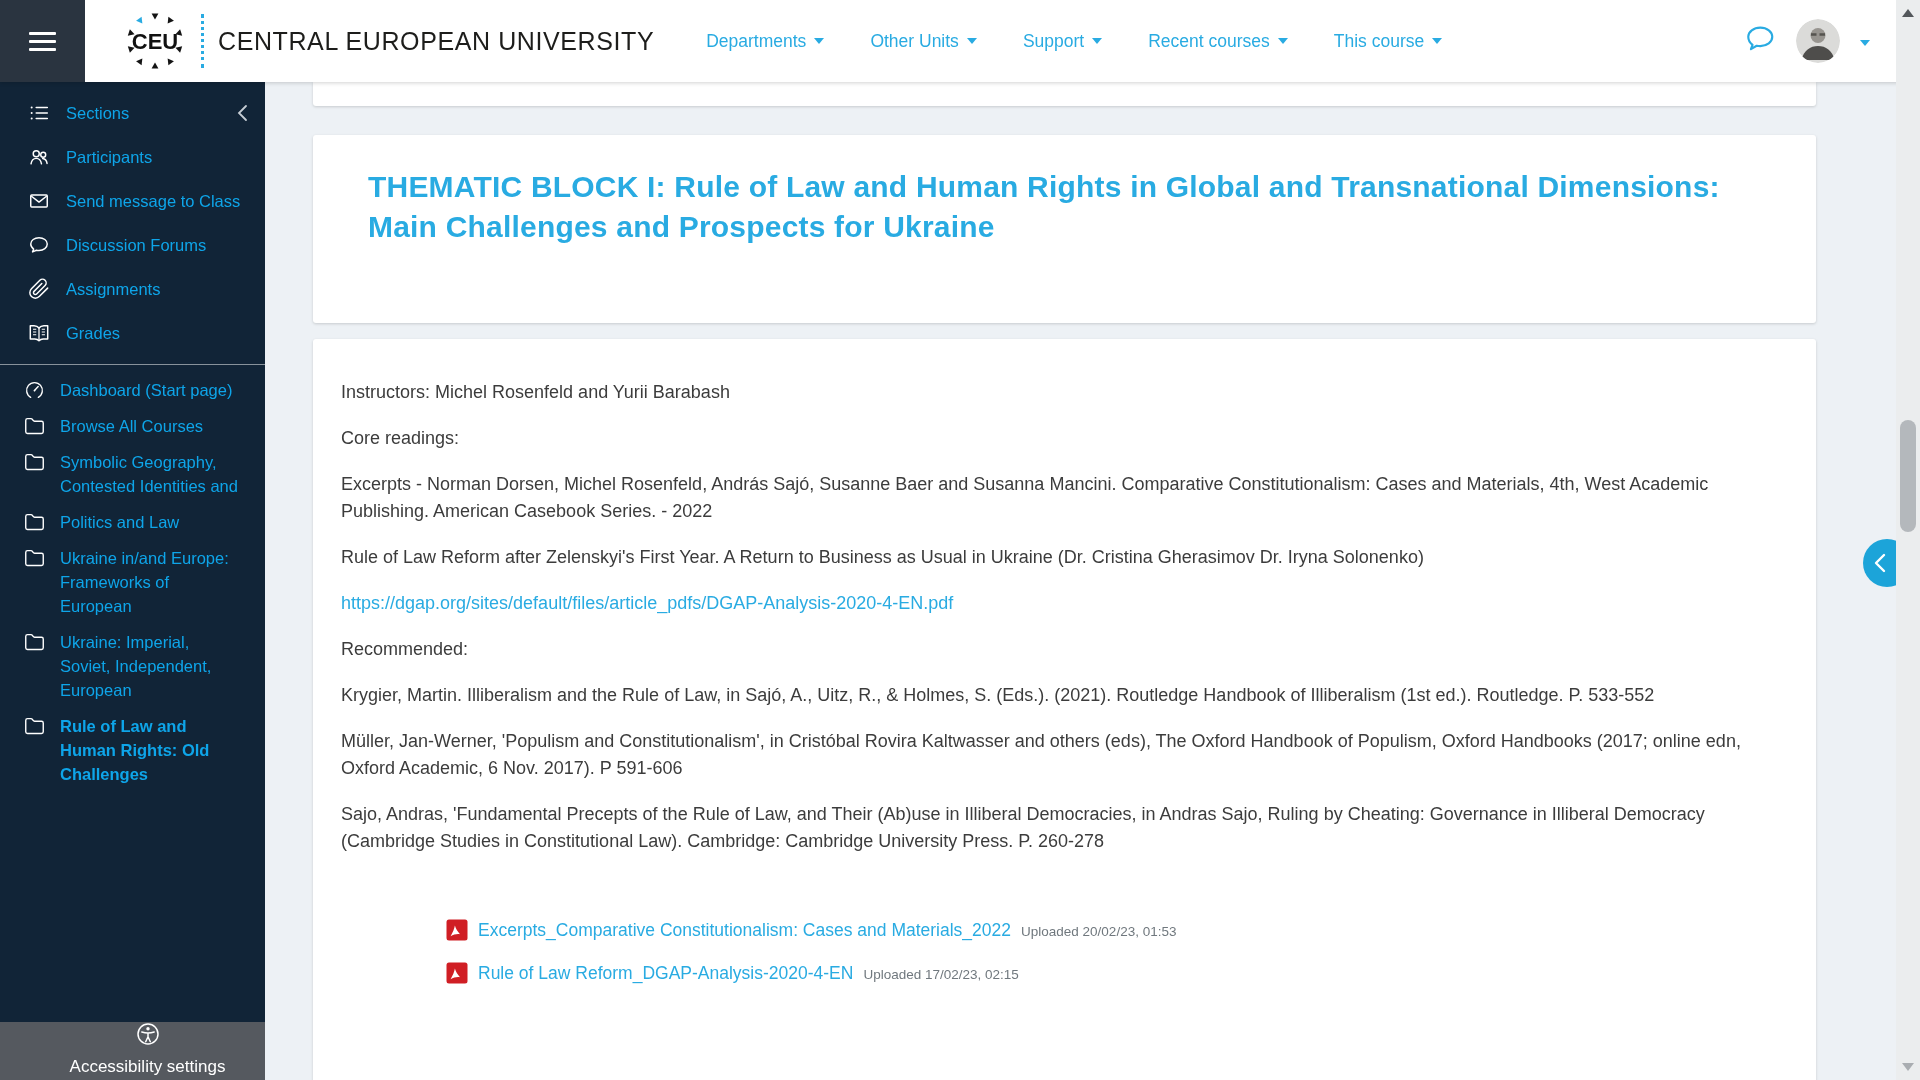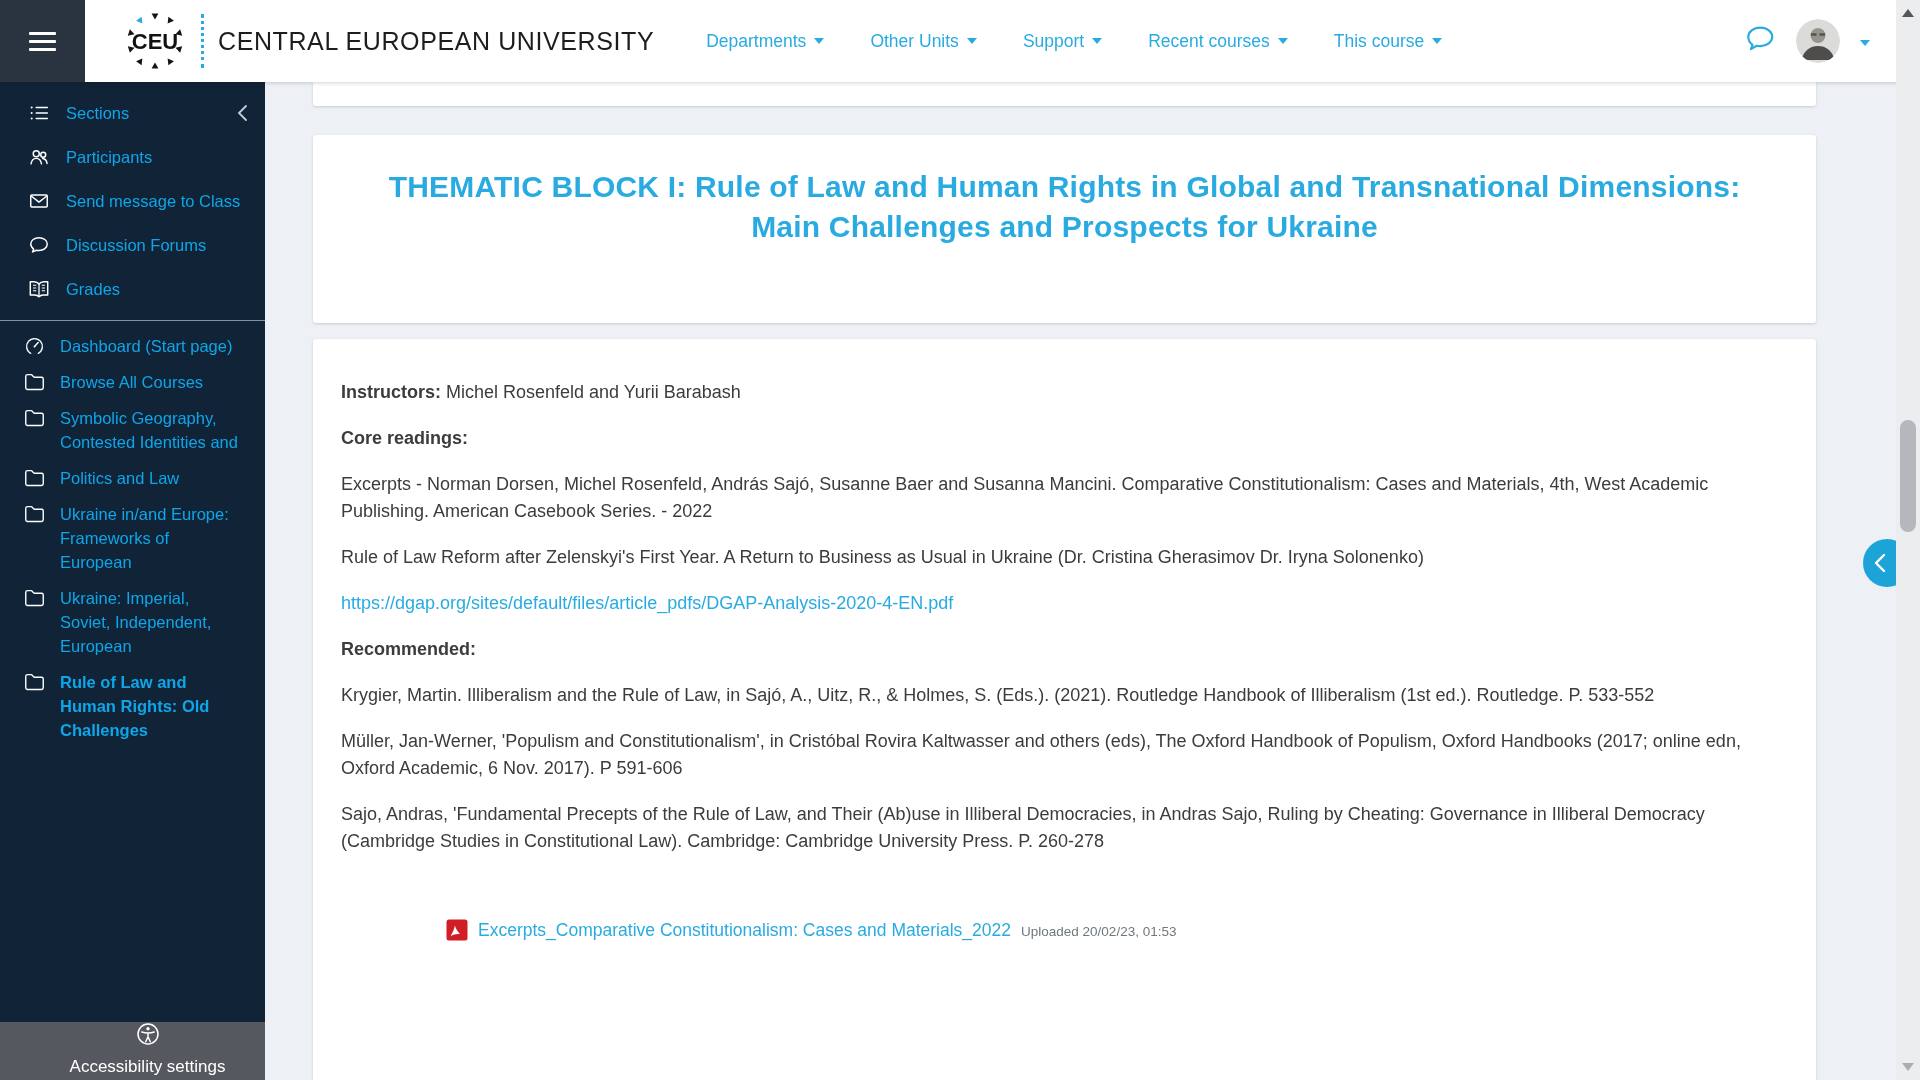--- a/index.html
+++ b/index.html
@@ -35,26 +35,26 @@
   .side-group2 .side-item svg { margin-top:2px; }
   .side-item.active { font-weight:700; }
   .access-bar { position:absolute; bottom:0; left:0; width:265px; height:58px; background:#55595f; display:flex;
                 align-items:center; gap:11px; padding-left:30px; font-size:17px; color:#fff; cursor:pointer;flex-direction:column; }
 
   
   .content { position:absolute; top:82px; left:265px; width:1631px; height:998px; background:#edf1f5; overflow:hidden; }
   .card { background:#fff; border-radius:3px; box-shadow:0 1px 3px rgba(0,0,0,.16); margin:0 80px 0 48px; }
   .card-partial { height:24px; border-radius:0 0 3px 3px; }
   .card-title-block { margin-top:29px; padding:32px 55px 76px 55px; }
-  .heading { margin:0; text-align:center; color:#29abe2; font-size:30px; line-height:40px; font-weight:700; letter-spacing:.2px; }
+  .heading { margin:0; text-align:left; color:#29abe2; font-size:30px; line-height:40px; font-weight:700; letter-spacing:.2px; }
   .card-class { margin-top:16px; padding:40px 28px 60px 28px; height:1200px; }
   .card-class .heading { margin-bottom:26px; }
   .body-copy { font-size:18px; line-height:27px; color:#3c3c3c; }
   .body-copy p { margin:0 0 19px 0; }
-  .bold { font-weight:700; }
+  .bold { font-weight:400; }
   .inline-link { color:#29abe2; text-decoration:none; cursor:pointer; }
   .files { margin:60px 0 0 105px; }
   .file-row { display:flex; align-items:center; gap:10px; margin-bottom:13px; }
   .file-row a { font-size:17.5px; color:#29abe2; text-decoration:none; cursor:pointer; }
   .uploaded { color:#70787e; font-size:13.5px; padding-top:3px; }
 
   
   .drawer-tab { position:absolute; top:539px; left:1863px; width:48px; height:48px; border-radius:50%;
                 background:#1ca4d9; z-index:6; display:flex; align-items:center; justify-content:center; cursor:pointer; }
   .scrollbar { position:absolute; top:0; left:1896px; width:24px; height:1080px; background:#ebedee; z-index:10; }
@@ -171,20 +171,26 @@
       </svg>
       <span>Send message to Class</span>
     </div>
     <div class="side-item">
       <svg width="22" height="22" viewBox="0 0 24 24" fill="none" stroke="#fff" stroke-width="1.6" stroke-linejoin="round">
         <path d="M21 11c0 3.9-4 7-9 7-1 0-1.9-.1-2.8-.3L5 19.5l1.2-3.1C4.2 15.1 3 13.2 3 11c0-3.9 4-7 9-7s9 3.1 9 7z"></path>
       </svg>
       <span>Discussion Forums</span>
     </div>
     <div class="side-item">
+      <svg width="22" height="22" viewBox="0 0 24 24" fill="none" stroke="#fff" stroke-width="1.6" stroke-linecap="round" stroke-linejoin="round">
+        <path d="M21.44 11.05l-9.19 9.19a6 6 0 0 1-8.49-8.49l9.19-9.19a4 4 0 0 1 5.66 5.66l-9.2 9.19a2 2 0 0 1-2.83-2.83l8.49-8.48"></path>
+      </svg>
+      <span>Assignments</span>
+    </div>
+    <div class="side-item">
       <svg width="22" height="22" viewBox="0 0 24 24" fill="none" stroke="#fff" stroke-width="1.6" stroke-linejoin="round">
         <path d="M12 6.5C10.8 4.9 8.9 4 6.6 4H2.5v14.5h5c1.9 0 3.5.8 4.5 2 1-1.2 2.6-2 4.5-2h5V4h-4.1c-2.3 0-4.2.9-5.4 2.5z"></path>
         <path d="M12 6.5V20.5" stroke-width="1.4"></path>
           <path d="M5.5 8h3.5M5.5 11h3.5M5.5 14h3.5M15 8h3.5M15 11h3.5M15 14h3.5" stroke-width="1.1"></path>
       </svg>
       <span>Grades</span>
     </div>
   </div>
 
   <div class="divider"></div>
@@ -272,20 +278,28 @@
 
     <div class="files">
       <div class="file-row">
         <svg width="22" height="22" viewBox="0 0 22 22">
           <rect x="0.5" y="0.5" width="21" height="21" rx="2.5" fill="#d01e24"></rect>
           <path d="M4.6 17.2c2.2-3.7 3.7-7.2 4.3-10.6.8 2.7 2.6 6.2 5.1 8.6-3-.6-6.5.4-9.4 2z" fill="#fff"></path>
         </svg>
         <a>Excerpts_Comparative Constitutionalism: Cases and Materials_2022</a>
         <span class="uploaded">Uploaded 20/02/23, 01:53</span>
       </div>
+      <div class="file-row">
+        <svg width="22" height="22" viewBox="0 0 22 22">
+          <rect x="0.5" y="0.5" width="21" height="21" rx="2.5" fill="#d01e24"></rect>
+          <path d="M4.6 17.2c2.2-3.7 3.7-7.2 4.3-10.6.8 2.7 2.6 6.2 5.1 8.6-3-.6-6.5.4-9.4 2z" fill="#fff"></path>
+        </svg>
+        <a>Rule of Law Reform_DGAP-Analysis-2020-4-EN</a>
+        <span class="uploaded">Uploaded 17/02/23, 02:15</span>
+      </div>
     </div>
   </section>
 </main>
 
 <div class="drawer-tab">
   <svg width="18" height="22" viewBox="0 0 18 22" fill="none" stroke="#fff" stroke-width="2.4" stroke-linecap="round" stroke-linejoin="round" style="margin-right:14px;">
     <polyline points="13,3 5,11 13,19"></polyline>
   </svg>
 </div>
 

